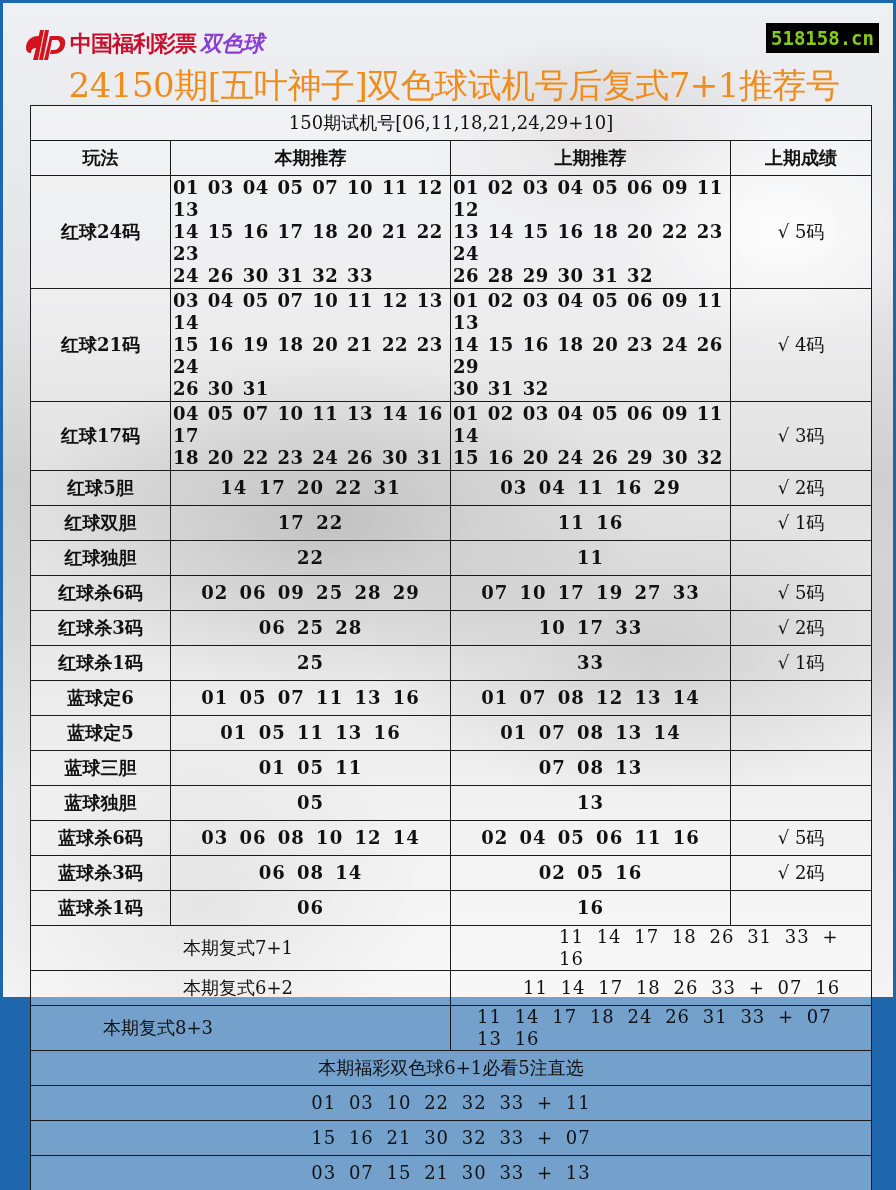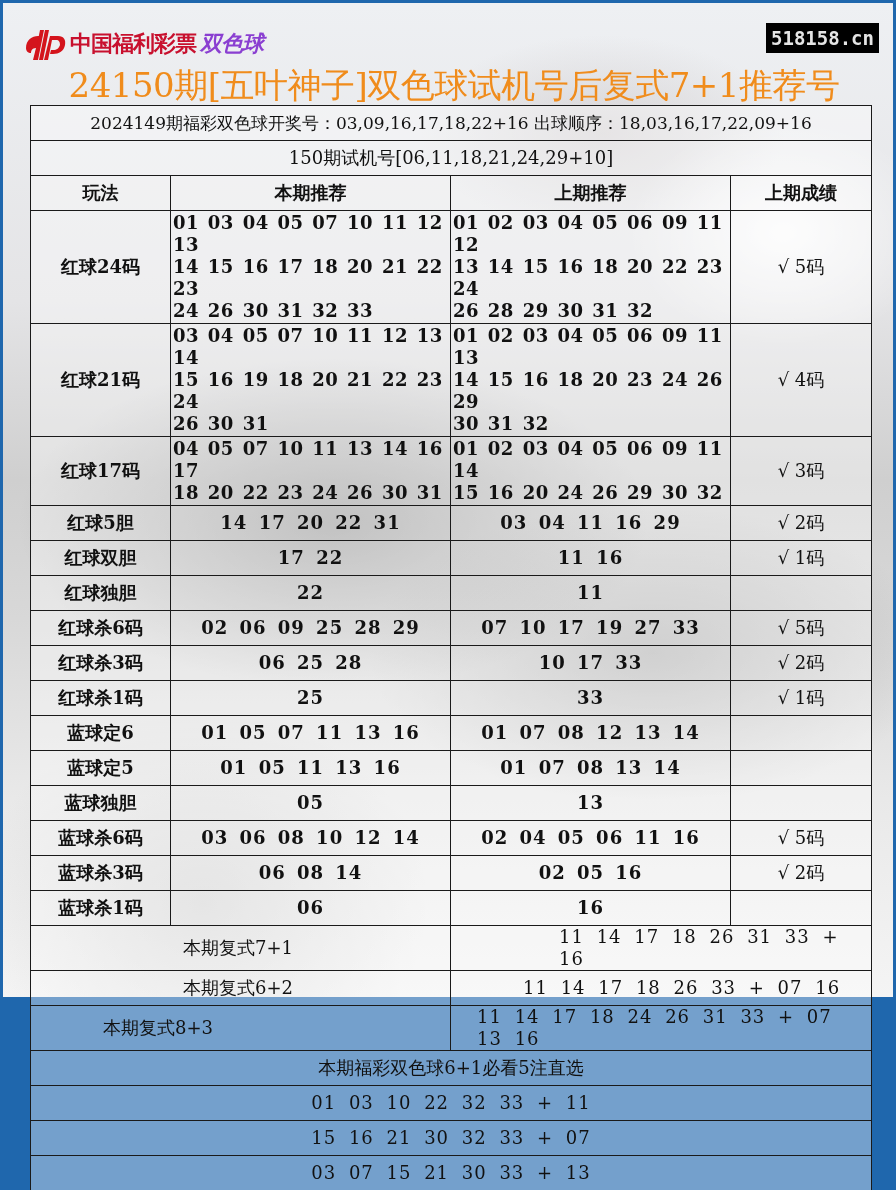--- a/index.html
+++ b/index.html
@@ -27,21 +27,21 @@
   .logo-text {
     font-family: "DejaVu Sans", sans-serif; font-weight: bold;
     font-size: 22px; color: #c8102e; letter-spacing: -1px;
   }
   .logo-text-2 {
     font-family: "DejaVu Sans", sans-serif; font-weight: bold; font-style: italic;
     font-size: 22px; color: #8a3fd1; letter-spacing: -1px;
   }
   .site-badge {
     position: absolute; left: 763px; top: 20px; width: 113px; height: 30px;
-    background: #000; color: #e5e5e5;
+    background: #000; color: #84cc16;
     font-family: "DejaVu Sans Mono", "Liberation Mono", monospace;
     font-size: 19px; font-weight: bold; line-height: 30px; text-align: center;
   }
   .main-title {
     position: absolute; left: 26px; top: 60px; width: 850px;
     font-family: "DejaVu Serif", "Liberation Serif", serif;
     font-size: 34px; color: #f08c1c; white-space: nowrap; letter-spacing: -0.5px; text-align: center;
   }
   table.lottery {
     position: absolute; left: 30px; top: 105px; width: 841px;
@@ -85,23 +85,20 @@
 
 <table class="lottery">
   <colgroup>
     <col style="width:140px">
     <col style="width:280px">
     <col style="width:280px">
     <col style="width:141px">
   </colgroup>
 
   <tbody>
-      <tr class="row-info">
-    <td colspan="4" style="white-space:nowrap;font-size:17px;">2024149期福彩双色球开奖号：03,09,16,17,18,22+16 出球顺序：18,03,16,17,22,09+16</td>
-  </tr>
   <tr class="row-info">
     <td colspan="4">150期试机号[06,11,18,21,24,29+10]</td>
   </tr>
 
   <tr class="row-info">
     <td class="bold">玩法</td>
     <td class="bold">本期推荐</td>
     <td class="bold">上期推荐</td>
     <td class="bold">上期成绩</td>
   </tr>
@@ -191,20 +188,26 @@
     <td class="bold nums">01 07 08 12 13 14</td>
     <td></td>
   </tr>
   <tr>
     <td class="label-col">蓝球定5</td>
     <td class="bold nums">01 05 11 13 16</td>
     <td class="bold nums">01 07 08 13 14</td>
     <td></td>
   </tr>
   <tr>
+    <td class="label-col">蓝球三胆</td>
+    <td class="bold nums">01 05 11</td>
+    <td class="bold nums">07 08 13</td>
+    <td></td>
+  </tr>
+  <tr>
     <td class="label-col">蓝球独胆</td>
     <td class="bold nums">05</td>
     <td class="bold nums">13</td>
     <td></td>
   </tr>
   <tr>
     <td class="label-col">蓝球杀6码</td>
     <td class="bold nums">03 06 08 10 12 14</td>
     <td class="bold nums">02 04 05 06 11 16</td>
     <td>√ 5码</td>

